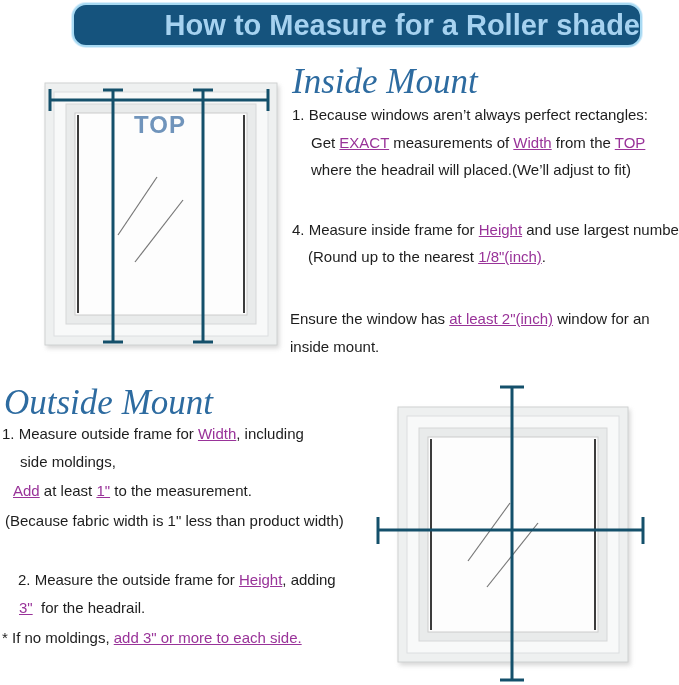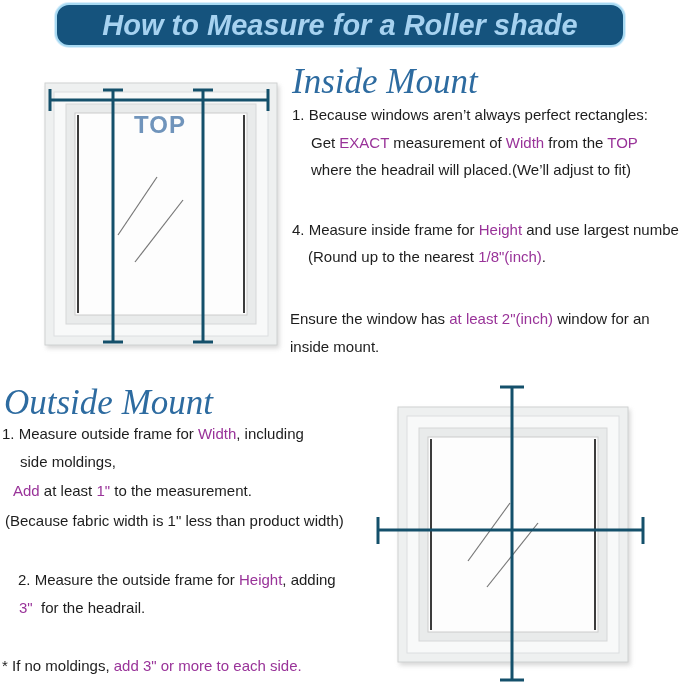--- a/index.html
+++ b/index.html
@@ -3,30 +3,30 @@
 <meta charset="utf-8">
 <style>
   :root{
     --header-bg:#15537d; --header-border:#a8daf3; --header-text:#a6d2f0;
     --heading:#2d6ba0; --purple:#993399; --ink:#1d1d1d;
     --measure:#14506b; --top-label:#7094bb;
   }
   html,body{margin:0;padding:0;background:#ffffff;}
   #canvas{position:relative;width:679px;height:685px;background:#ffffff;
           font-family:"Liberation Sans",sans-serif;overflow:hidden;}
-  .hdr{position:absolute;left:55px;top:3px;width:566px;height:40px;
+  .hdr{position:absolute;left:72px;top:3px;width:566px;height:40px;
        background:var(--header-bg);border:2px solid var(--header-border);
        border-radius:14px;box-shadow:0 0 0 1px #d9eefb;
-       display:flex;align-items:center;justify-content:center;font-style:italic;}
+       display:flex;align-items:center;justify-content:flex-end;}
   .hdr-title{color:var(--header-text);font-size:29px;font-weight:bold;white-space:pre;}
   .heading{position:absolute;font-family:"Liberation Serif",serif;font-style:italic;
            font-size:35px;color:var(--heading);white-space:pre;}
   .line{position:absolute;font-size:15px;color:var(--ink);white-space:pre;}
   .seg-k{color:var(--ink);}
-  .seg-p{color:var(--purple);}
+  .seg-p{color:var(--purple);text-decoration:underline;}
   .diagram{position:absolute;}
   .toplabel{position:absolute;left:104px;top:37px;font-size:24px;font-weight:bold;
             color:var(--top-label);letter-spacing:1px;white-space:pre;}
   .mline{stroke:var(--measure);stroke-width:3;}
   .frame-g{filter:drop-shadow(2px 3px 2px rgba(130,130,130,0.30));}
 </style>
 </head>
 <body>
 
 <div id="canvas">
@@ -60,37 +60,37 @@
         <line class="mline" x1="163" y1="16" x2="183" y2="16"></line>
         <line class="mline" x1="163" y1="268" x2="183" y2="268"></line>
       </g>
     </svg>
     <span class="toplabel">TOP</span>
   </div>
 
   <div>
     <div class="heading" style="left:292px;top:62px">Inside Mount</div>
     <div class="line" style="left:292px;top:106px"><span class="seg-k">1. Because windows aren’t always perfect rectangles:</span></div>
-    <div class="line" style="left:311px;top:134px"><span class="seg-k">Get </span><span class="seg-p">EXACT</span><span class="seg-k"> measurement of </span><span class="seg-p">Width</span><span class="seg-k"> from the </span><span class="seg-p">TOP</span></div>
+    <div class="line" style="left:311px;top:134px"><span class="seg-k">Get </span><span class="seg-p">EXACT</span><span class="seg-k"> measurements of </span><span class="seg-p">Width</span><span class="seg-k"> from the </span><span class="seg-p">TOP</span></div>
     <div class="line" style="left:311px;top:161px"><span class="seg-k">where the headrail will placed.(We’ll adjust to fit)</span></div>
     <div class="line" style="left:292px;top:221px"><span class="seg-k">4. Measure inside frame for </span><span class="seg-p">Height</span><span class="seg-k"> and use largest number</span></div>
     <div class="line" style="left:308px;top:248px"><span class="seg-k">(Round up to the nearest </span><span class="seg-p">1/8"(inch)</span><span class="seg-k">.</span></div>
     <div class="line" style="left:290px;top:310px"><span class="seg-k">Ensure the window has </span><span class="seg-p">at least 2"(inch)</span><span class="seg-k"> window for an</span></div>
     <div class="line" style="left:290px;top:338px"><span class="seg-k">inside mount.</span></div>
   </div>
 
   <div>
     <div class="heading" style="left:4px;top:383px">Outside Mount</div>
     <div class="line" style="left:2px;top:425px"><span class="seg-k">1. Measure outside frame for </span><span class="seg-p">Width</span><span class="seg-k">, including</span></div>
     <div class="line" style="left:20px;top:453px"><span class="seg-k">side moldings,</span></div>
     <div class="line" style="left:13px;top:482px"><span class="seg-p">Add</span><span class="seg-k"> at least </span><span class="seg-p">1"</span><span class="seg-k"> to the measurement.</span></div>
     <div class="line" style="left:5px;top:512px"><span class="seg-k">(Because fabric width is 1" less than product width)</span></div>
     <div class="line" style="left:18px;top:571px"><span class="seg-k">2. Measure the outside frame for </span><span class="seg-p">Height</span><span class="seg-k">, adding</span></div>
     <div class="line" style="left:19px;top:599px"><span class="seg-p">3"</span><span class="seg-k">  for the headrail.</span></div>
-    <div class="line" style="left:2px;top:657px"><span class="seg-k">* If no moldings, </span><span class="seg-p">add 3" or more to each side.</span></div>
+    <div class="line" style="left:2px;top:629px"><span class="seg-k">* If no moldings, </span><span class="seg-p">add 3" or more to each side.</span></div>
   </div>
 
   <div class="diagram" style="left:370px;top:378px;width:290px;height:306px">
     <svg width="290" height="306" viewBox="0 0 290 306">
       <g class="frame-g">
         <rect x="28" y="29" width="230" height="255" fill="#eef0f0" stroke="#cfd2d2"></rect>
         <rect x="37" y="38" width="212" height="237" fill="#f8f9f9" stroke="#dcdee0"></rect>
         <rect x="49" y="50" width="188" height="213" fill="#e9ebeb" stroke="#d5d7d8"></rect>
         <rect x="58" y="59" width="170" height="195" fill="#fdfdfd" stroke="#cccccc"></rect>
         <line x1="61" y1="61" x2="61" y2="252" stroke="#3c3c3c" stroke-width="2"></line>

